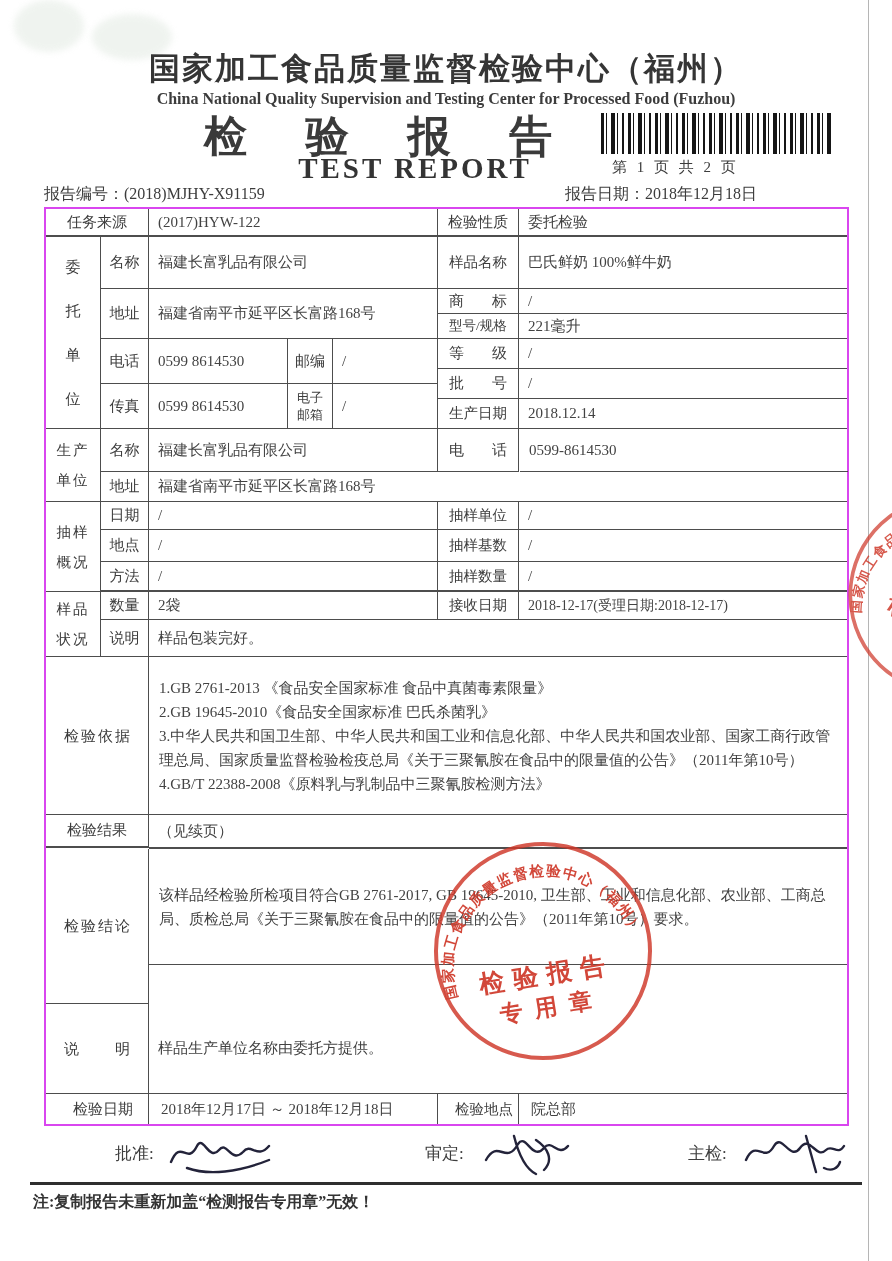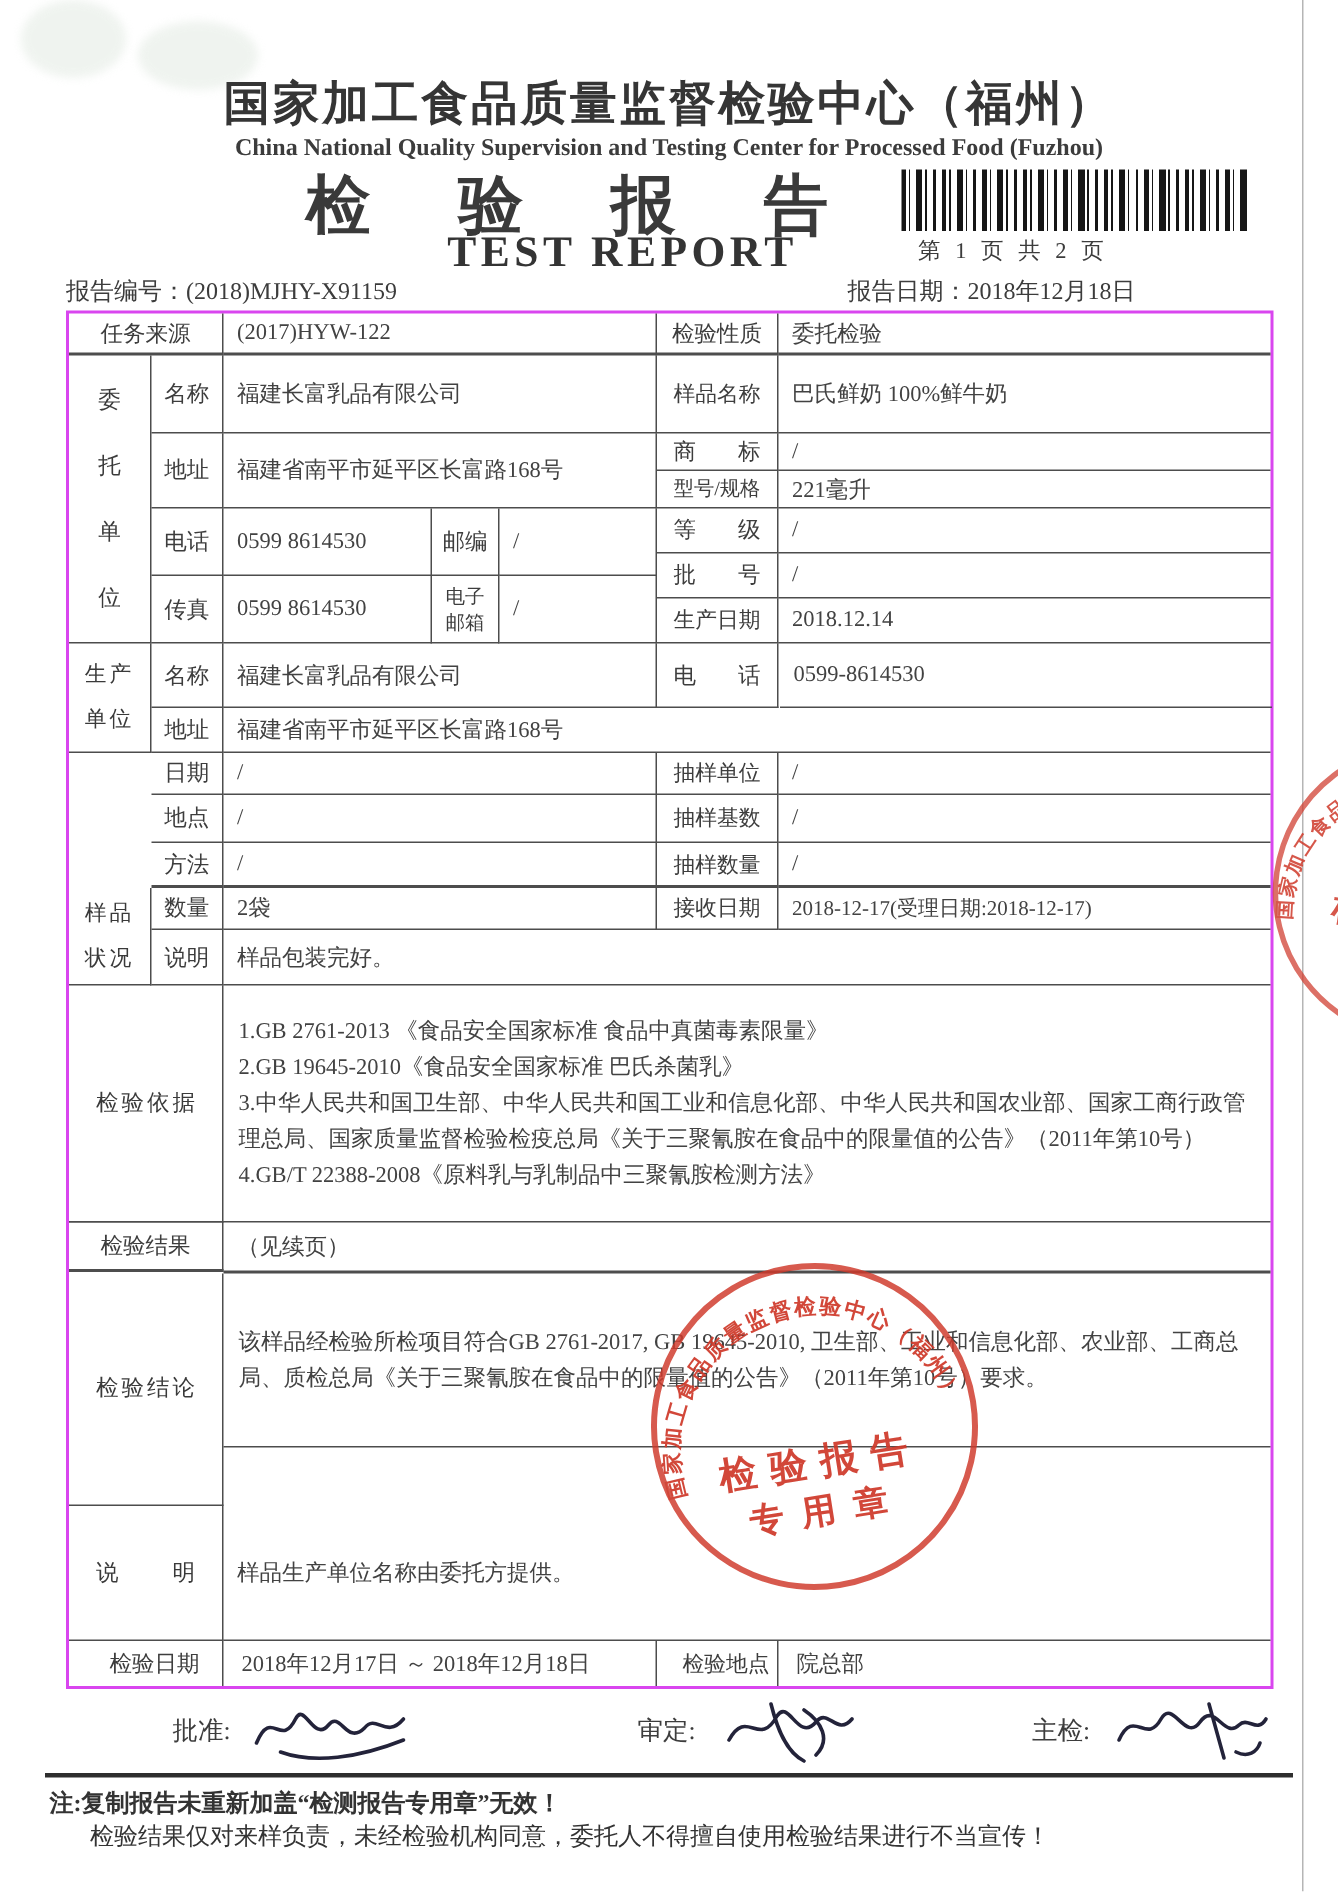--- a/index.html
+++ b/index.html
@@ -120,20 +120,23 @@
       </div>
     <div class="cell lbl" style="left:55px;top:220px;width:48px;height:43px;">名称</div>
     <div class="cell val" style="left:103px;top:220px;width:289px;height:43px;">福建长富乳品有限公司</div>
     <div class="cell lbl" style="left:392px;top:220px;width:81px;height:43px;">
         <span class="jspan">电话</span>
       </div>
     <div class="cell val last" style="left:474px;top:220px;width:328px;height:43px;">0599-8614530</div>
     <div class="cell lbl" style="left:55px;top:263px;width:48px;height:30px;">地址</div>
     <div class="cell val last" style="left:103px;top:263px;width:698px;height:30px;">福建省南平市延平区长富路168号</div>
 
+    <div class="cell vgroup g2" style="left:0;top:293px;width:55px;height:90px;font-size:14.5px;">
+        <span>抽样概况</span>
+      </div>
     <div class="cell lbl" style="left:55px;top:293px;width:48px;height:28px;">日期</div>
     <div class="cell val" style="left:103px;top:293px;width:289px;height:28px;">/</div>
     <div class="cell lbl" style="left:392px;top:293px;width:81px;height:28px;font-size:14.5px;">抽样单位</div>
     <div class="cell val last" style="left:473px;top:293px;width:328px;height:28px;">/</div>
     <div class="cell lbl" style="left:55px;top:321px;width:48px;height:32px;">地点</div>
     <div class="cell val" style="left:103px;top:321px;width:289px;height:32px;">/</div>
     <div class="cell lbl" style="left:392px;top:321px;width:81px;height:32px;font-size:14.5px;">抽样基数</div>
     <div class="cell val last" style="left:473px;top:321px;width:328px;height:32px;">/</div>
     <div class="cell lbl thick" style="left:55px;top:353px;width:48px;height:30px;">方法</div>
     <div class="cell val thick" style="left:103px;top:353px;width:289px;height:30px;">/</div>
@@ -219,15 +222,14 @@
       <path d="M8 30 C20 8 28 36 40 14 C48 2 54 32 66 18 C74 8 80 28 90 16 M36 6 C40 22 46 38 58 44 M58 10 C70 18 76 30 66 40" fill="none" stroke="#23233a" stroke-width="2.4" stroke-linecap="round"></path>
     </svg>
     <span class="siglabel" style="left:688px;">主检:</span>
     <svg class="abs" style="left:740px;top:0;" width="110" height="52" viewBox="0 0 110 52">
       <path d="M6 32 C16 10 24 36 34 18 C42 4 50 34 60 20 C70 6 76 32 86 22 C92 16 98 28 104 18 M66 8 L76 44 M84 40 C92 44 98 40 100 34" fill="none" stroke="#23233a" stroke-width="2.4" stroke-linecap="round"></path>
     </svg>
   </div>
 
   <div class="abs rule"></div>
   <div class="abs note1">注:复制报告未重新加盖“检测报告专用章”无效！</div>
-  <div class="abs note2">检验结果仅对来样负责，未经检验机构同意，委托人不得擅自使用检验结果进行不当宣传！</div>
 
 </div>
 
 </body></html>

